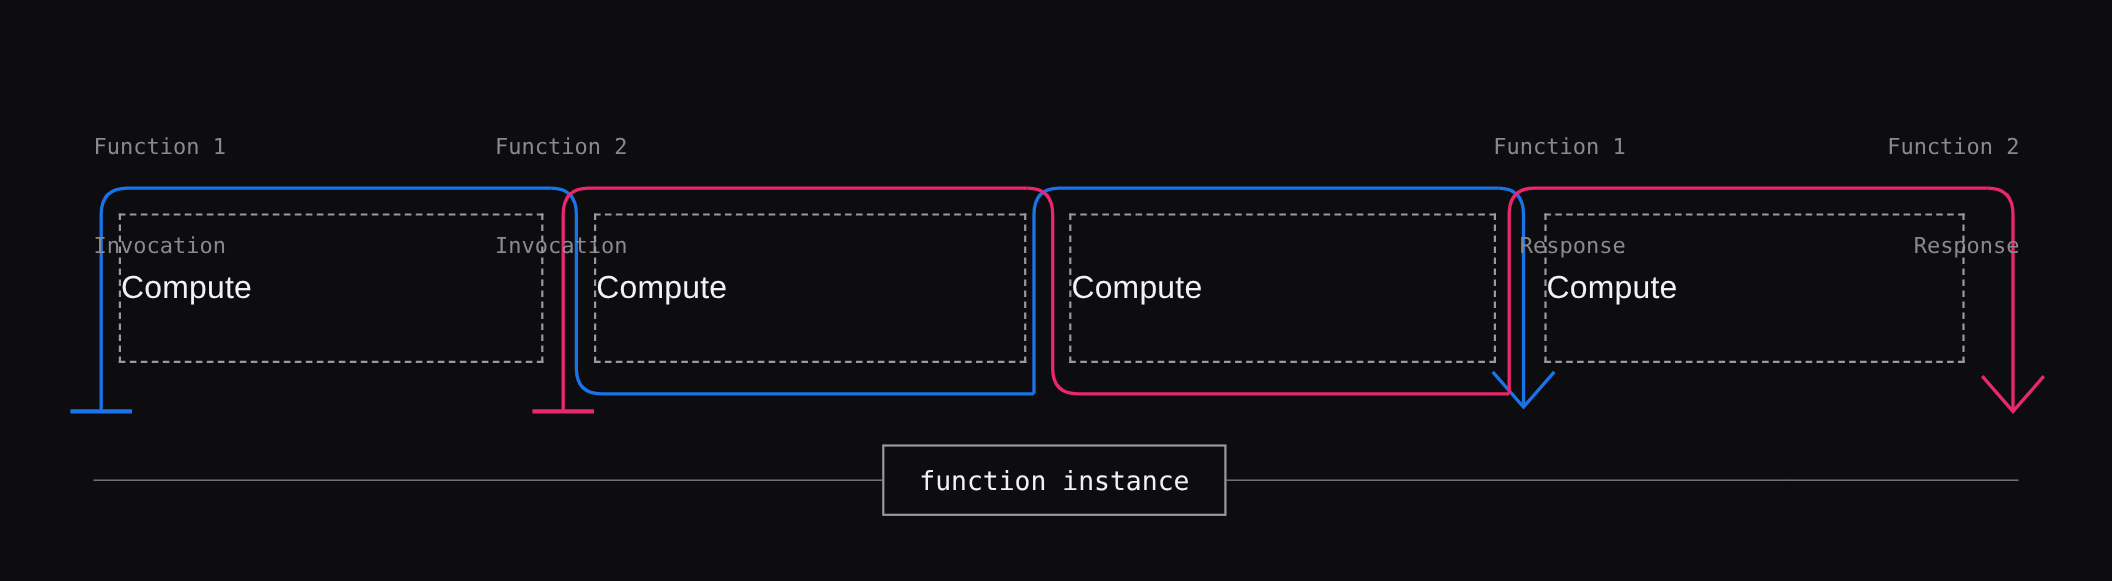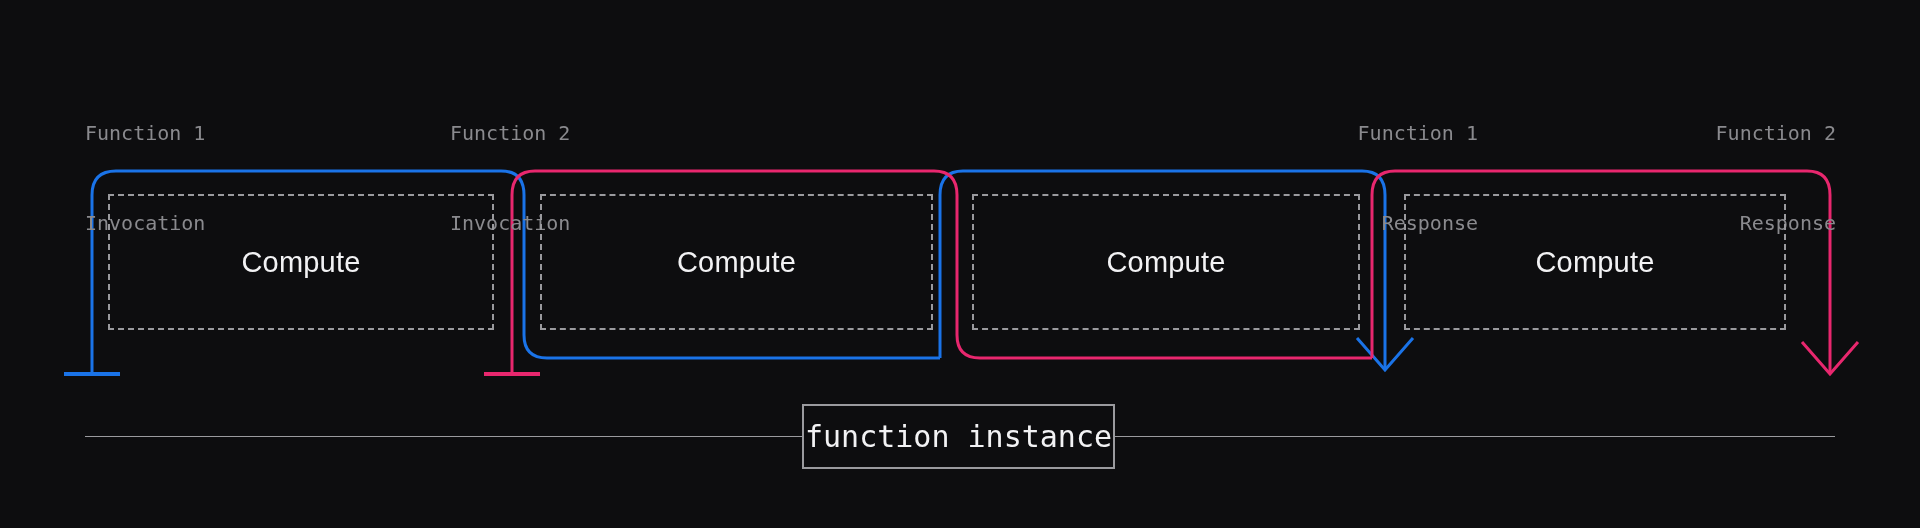--- a/index.html
+++ b/index.html
@@ -38,21 +38,20 @@
   }
   .label.left { text-align: left; }
   .label.right { text-align: right; }
 
   .compute-box {
     position: absolute;
     border: 2px dashed #9a9a9e;
     box-sizing: border-box;
     display: flex;
     align-items: center;
-    justify-content: center;
   }
   .compute-box .compute-text {
     font-family: "Liberation Sans", sans-serif;
     font-size: 29px;
     color: #f2f2f4;
     letter-spacing: 0.2px;
   }
 
   #instance-line {
     position: absolute;
@@ -70,21 +69,21 @@
     height: 65px;
     box-sizing: border-box;
     border: 2px solid #9a9a9e;
     background: #0d0d0f;
     display: flex;
     align-items: center;
     justify-content: center;
   }
   #instance-box .instance-text {
     font-family: "DejaVu Sans Mono", "Liberation Mono", monospace;
-    font-size: 30px;
+    font-size: 24px;
     color: #f2f2f4;
     white-space: pre;
   }
 </style>
 </head>
 <body>
 
 <div id="stage">
 
   <svg id="wires" viewBox="0 0 1920 528" width="1920" height="528" xmlns="http://www.w3.org/2000/svg">

